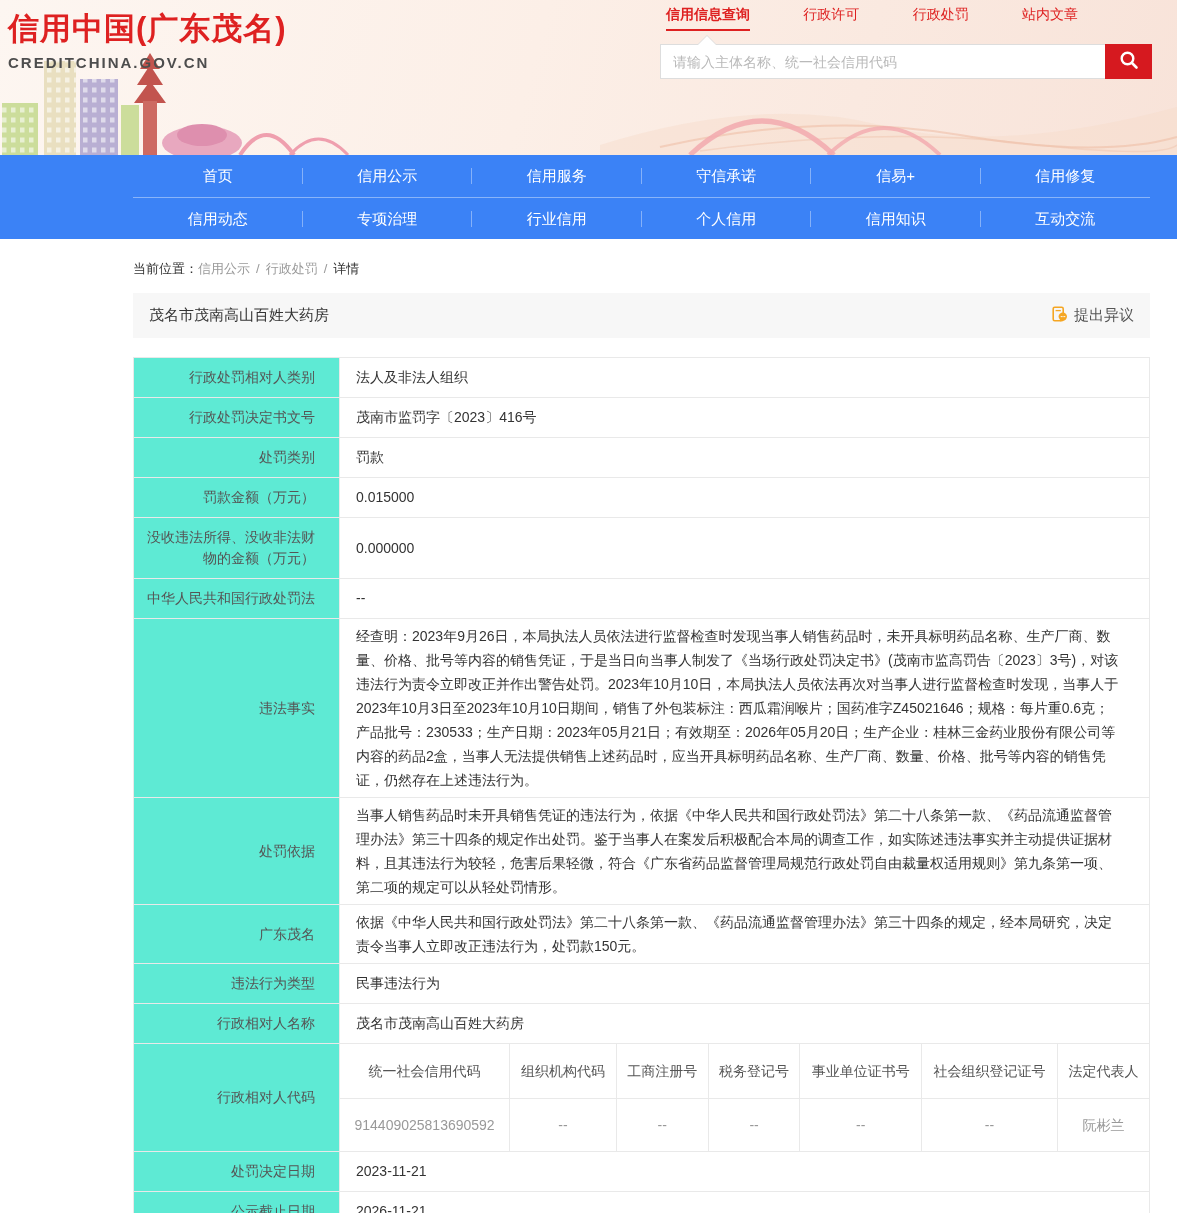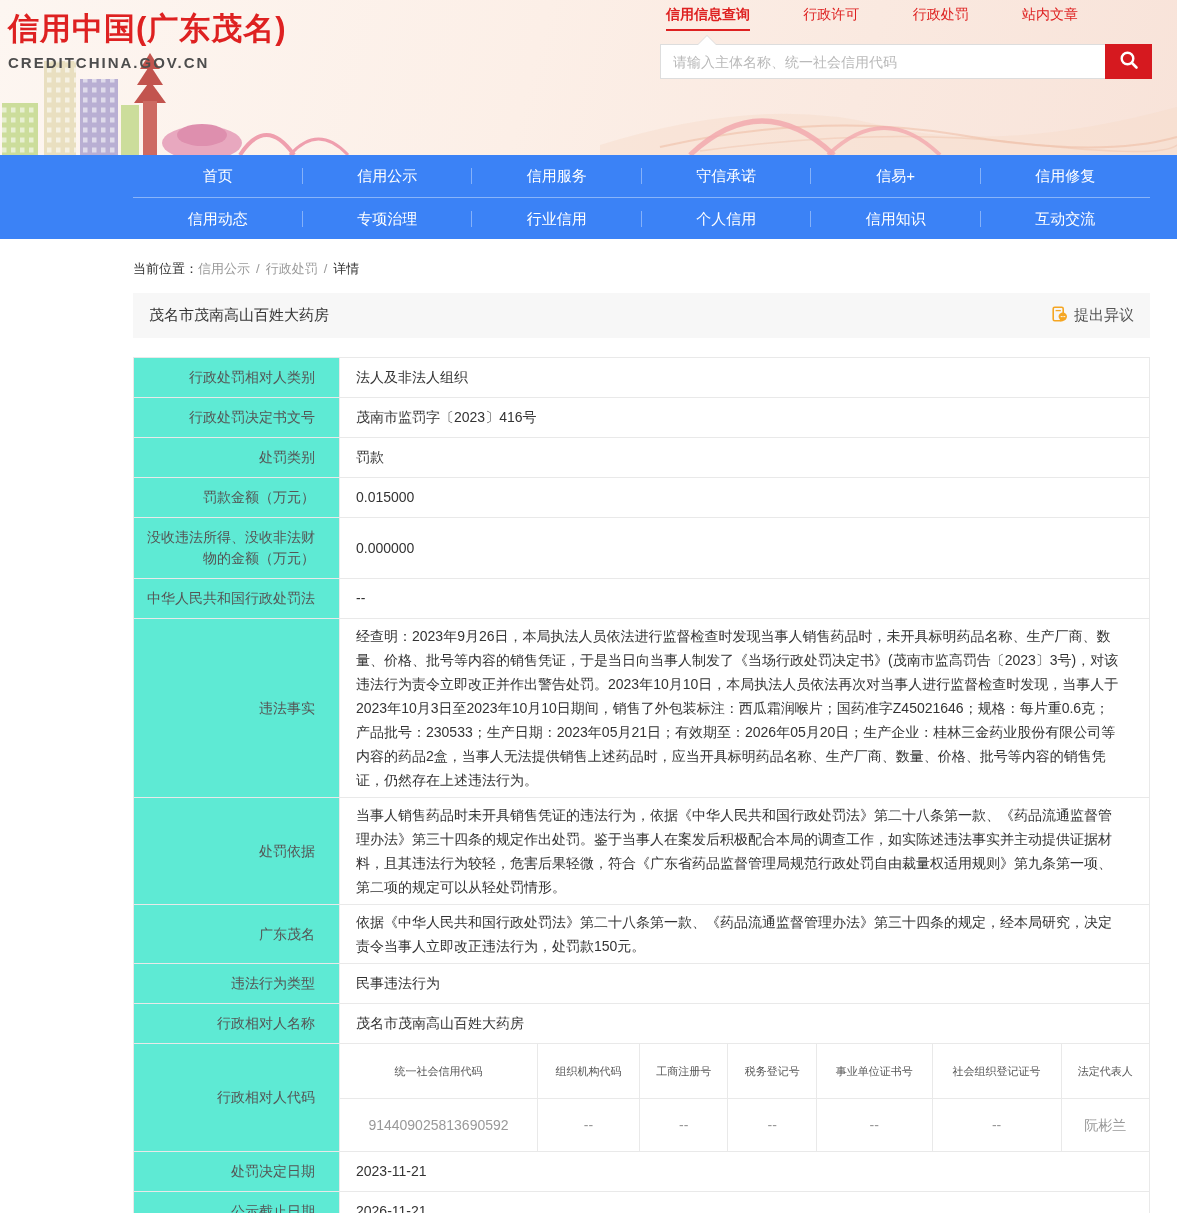--- a/index.html
+++ b/index.html
@@ -51,21 +51,21 @@
   
   .detail-table { width:100%; border-collapse:collapse; margin-top:19px; }
   .detail-table td { border:1px solid #e9e9e9; font-size:14px; vertical-align:middle; }
   td.dlabel { width:206px; background:#5eead4; text-align:right; color:#555;
     padding:9px 24px 9px 10px; line-height:21px; }
   td.dvalue { color:#333; padding:9px 27px 9px 16px; line-height:21px; }
   td.dvalue.para { line-height:24px; padding-top:5px; padding-bottom:5px; }
   td.dvalue.codes-cell { padding:0; }
 
   .codes-table { width:100%; border-collapse:collapse; text-align:center; }
-  .codes-table th { font-weight:normal; color:#555; font-size:11px; height:54px;
+  .codes-table th { font-weight:normal; color:#555; font-size:14px; height:54px;
     padding:4px 8px; line-height:20px; }
   .codes-table td { height:53px; color:#999; font-size:14px; padding:4px 10px;
     line-height:20px; word-break:break-all; border:none; }
   .codes-table th:not(:last-child), .codes-table td:not(:last-child) { border-right:1px solid #e9e9e9; }
   .codes-table thead th { border-bottom:1px solid #e9e9e9; }
 </style>
 </head>
 <body>
 
 <div class="page">

